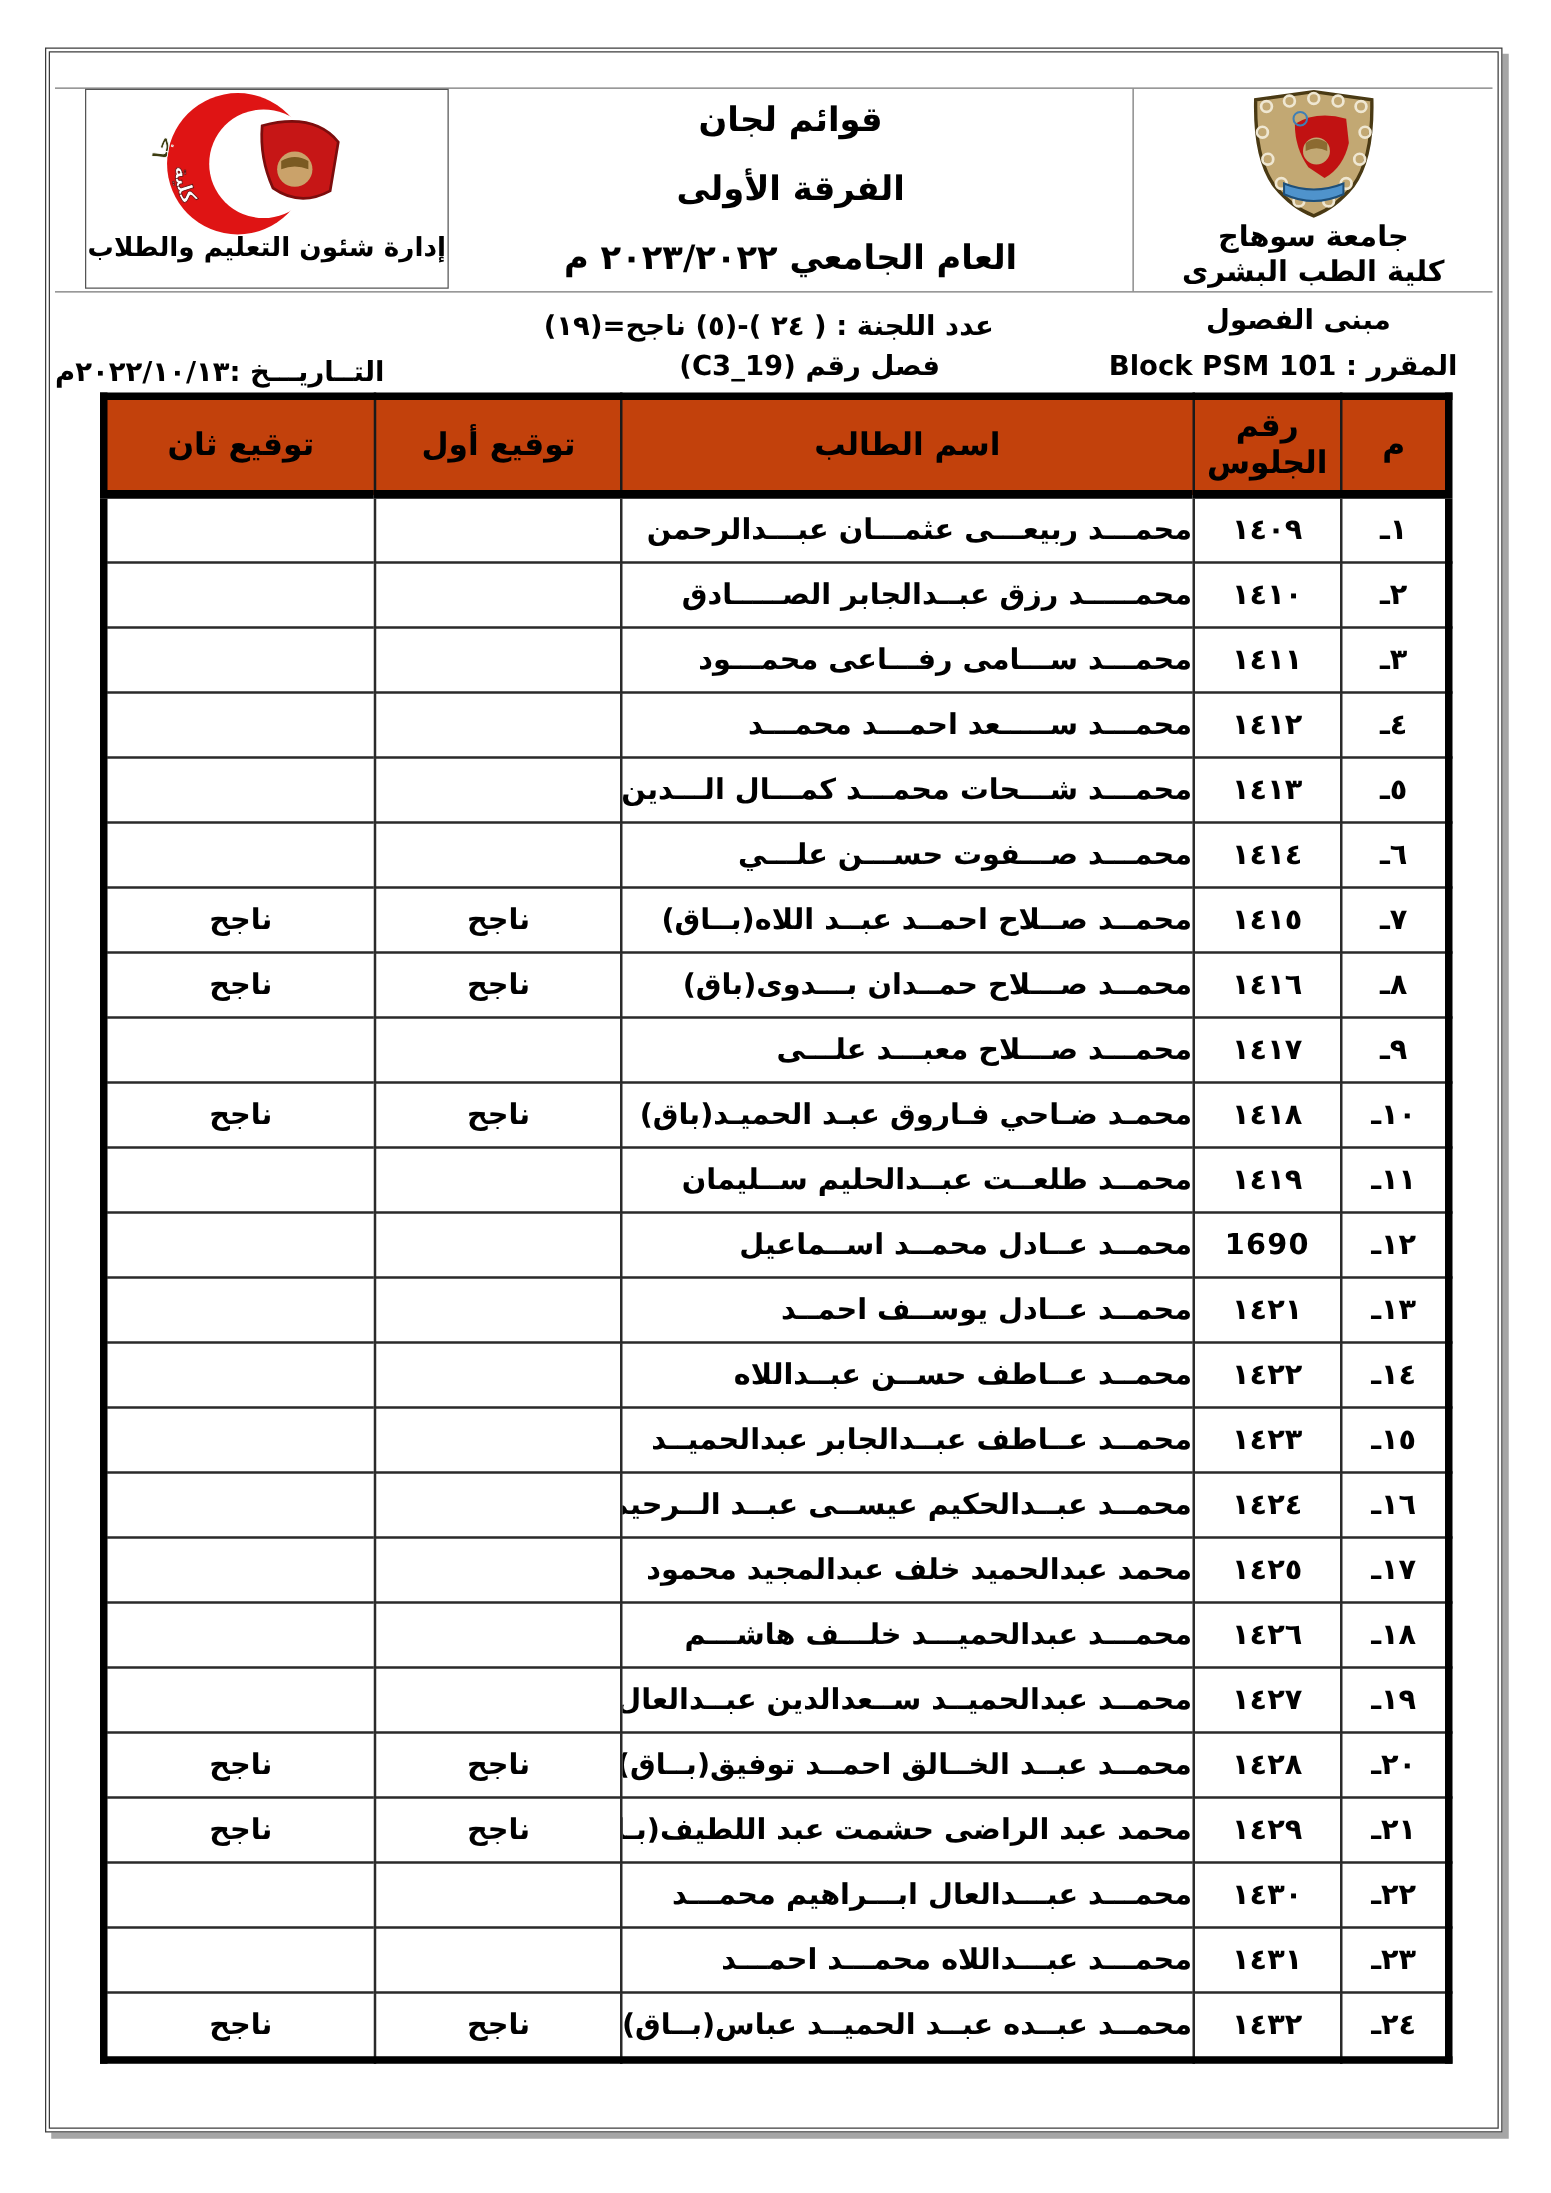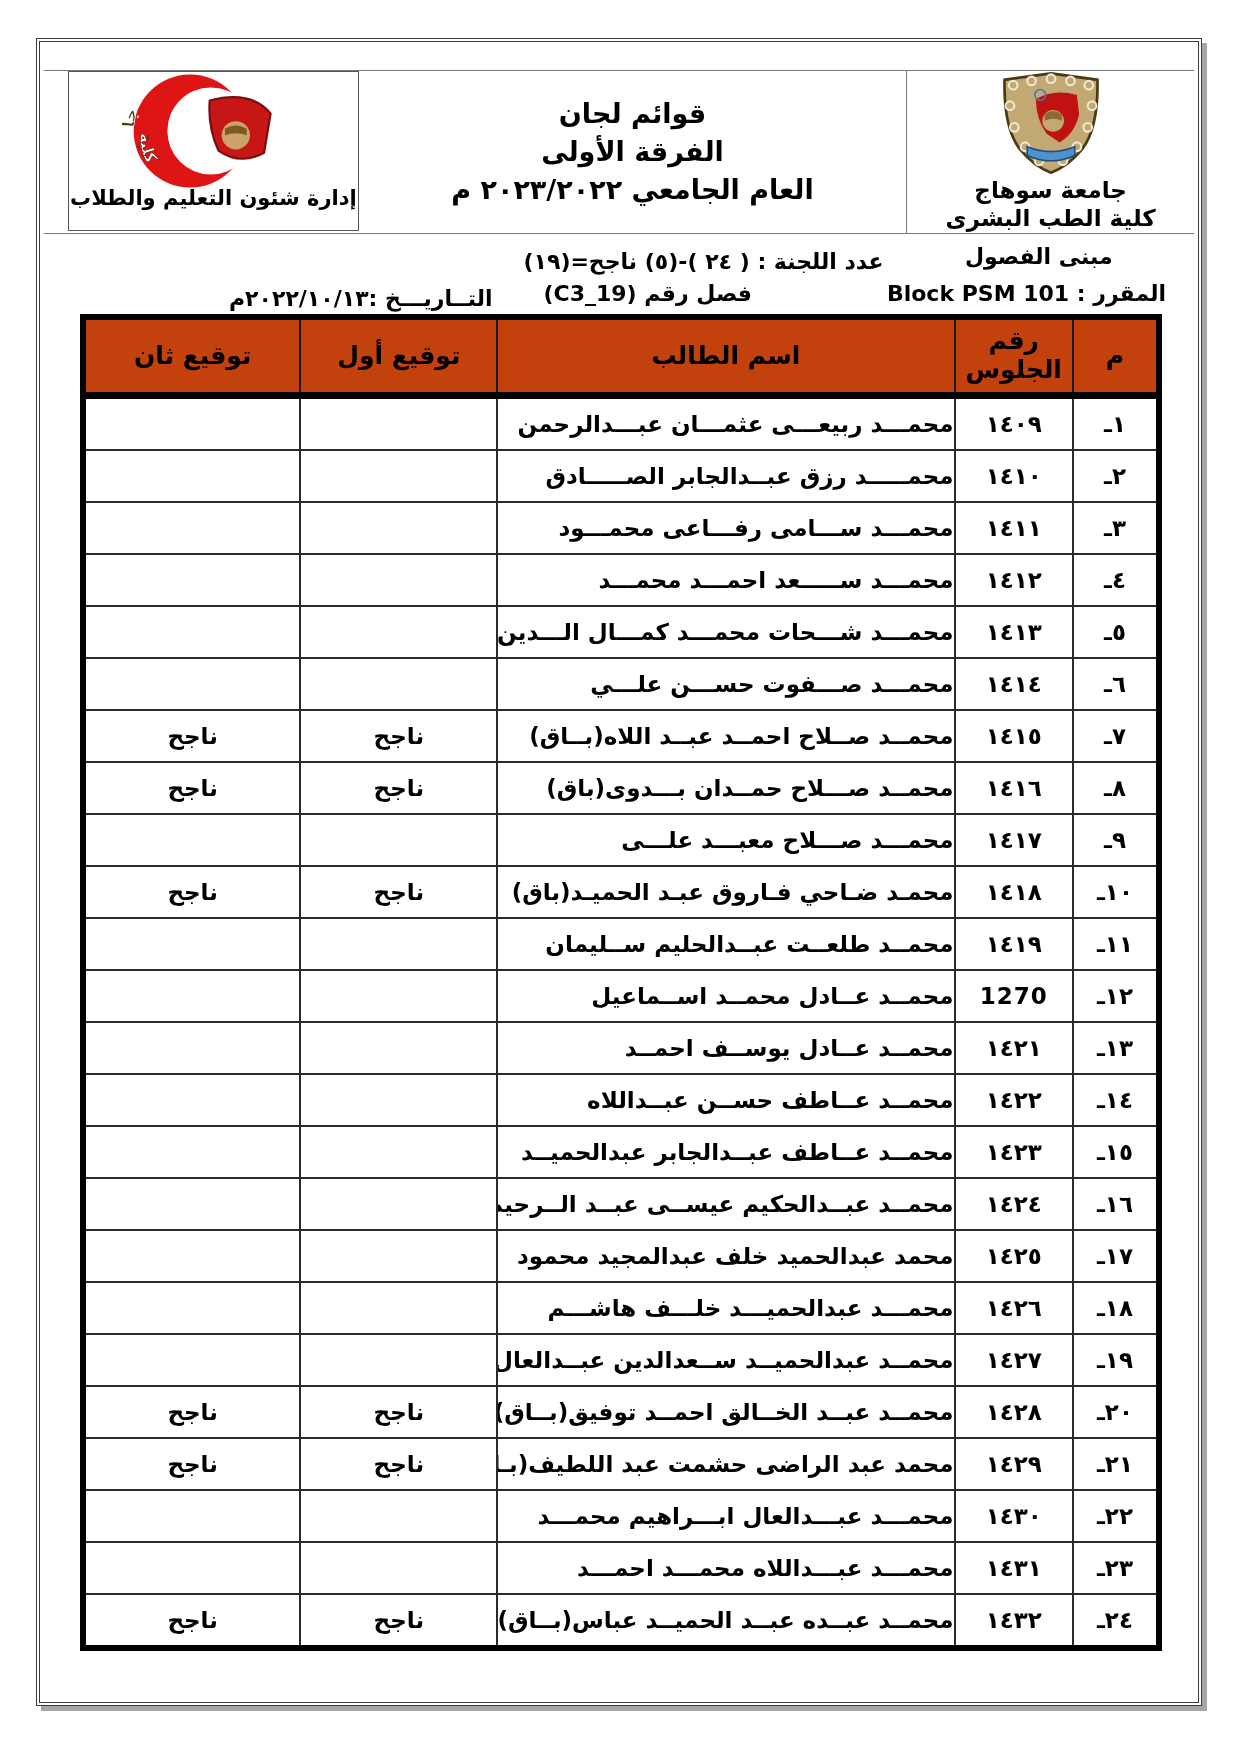--- a/index.html
+++ b/index.html
@@ -14,40 +14,40 @@
     box-shadow:5px 5px 0 #a6a6a6;
     background:#fff;
   }
   
   #hdr{
     position:absolute;left:44px;top:70px;width:1150px;height:162px;
     display:flex;direction:rtl;border-top:1px solid #777;border-bottom:1px solid #777;
   }
   .hdr-cell{position:relative;height:100%;}
   #hdr-right{width:287px;text-align:center;border-left:1px solid #777;display:flex;flex-direction:column;align-items:center;}
-  #hdr-center{width:548px;display:flex;flex-direction:column;justify-content:center;align-items:center;gap:4px;}
+  #hdr-center{width:548px;display:flex;flex-direction:column;justify-content:center;align-items:center;gap:21px;}
   #hdr-left{width:315px;}
   #admin-box{
     position:absolute;top:0;right:0;left:24px;height:158px;border:1px solid #555;
     display:flex;flex-direction:column;align-items:center;justify-content:flex-start;
   }
   #admin-label{font-size:21px;margin-top:-4px;}
   .title-line{font-size:27px;line-height:1.25;text-align:center;direction:rtl;}
   #univ-name{font-size:23px;line-height:1.2;margin-top:2px;}
   #fac-name{font-size:23px;line-height:1.2;}
   
   .info-row{
     position:absolute;left:44px;width:1150px;display:flex;direction:rtl;
     font-size:22px;align-items:center;
   }
   #info1{top:238px;height:36px;}
   #info2{top:274px;height:38px;}
   .seg-r{width:34%;text-align:right;padding-right:28px;box-sizing:border-box;direction:rtl;}
   .seg-c{width:27%;text-align:center;direction:rtl;}
-  .seg-l{width:39%;text-align:right;direction:rtl;margin-top:10px;}
+  .seg-l{width:39%;text-align:left;direction:rtl;margin-top:10px;}
   
   #list{
     position:absolute;left:80px;top:314px;width:1082px;
     border-collapse:collapse;direction:rtl;table-layout:fixed;
     border:6px solid #000;
   }
   #list th{
     background:#c2410c;border:2px solid #1a1a1a;border-bottom:7px solid #000;
     font-size:25px;height:72px;text-align:center;vertical-align:middle;
     line-height:1.15;padding:0;
@@ -240,21 +240,21 @@
         <tr>
           <td class="c-idx">١١ـ</td>
           <td class="c-seat">١٤١٩</td>
           <td class="c-name">محمــد طلعــت عبــدالحليم ســليمان</td>
           <td class="c-sign"></td>
           <td class="c-sign"></td>
         </tr>
 
         <tr>
           <td class="c-idx">١٢ـ</td>
-          <td class="c-seat">1270</td>
+          <td class="c-seat">1690</td>
           <td class="c-name">محمــد عــادل محمــد اســماعيل</td>
           <td class="c-sign"></td>
           <td class="c-sign"></td>
         </tr>
 
         <tr>
           <td class="c-idx">١٣ـ</td>
           <td class="c-seat">١٤٢١</td>
           <td class="c-name">محمــد عــادل يوســف احمــد</td>
           <td class="c-sign"></td>

